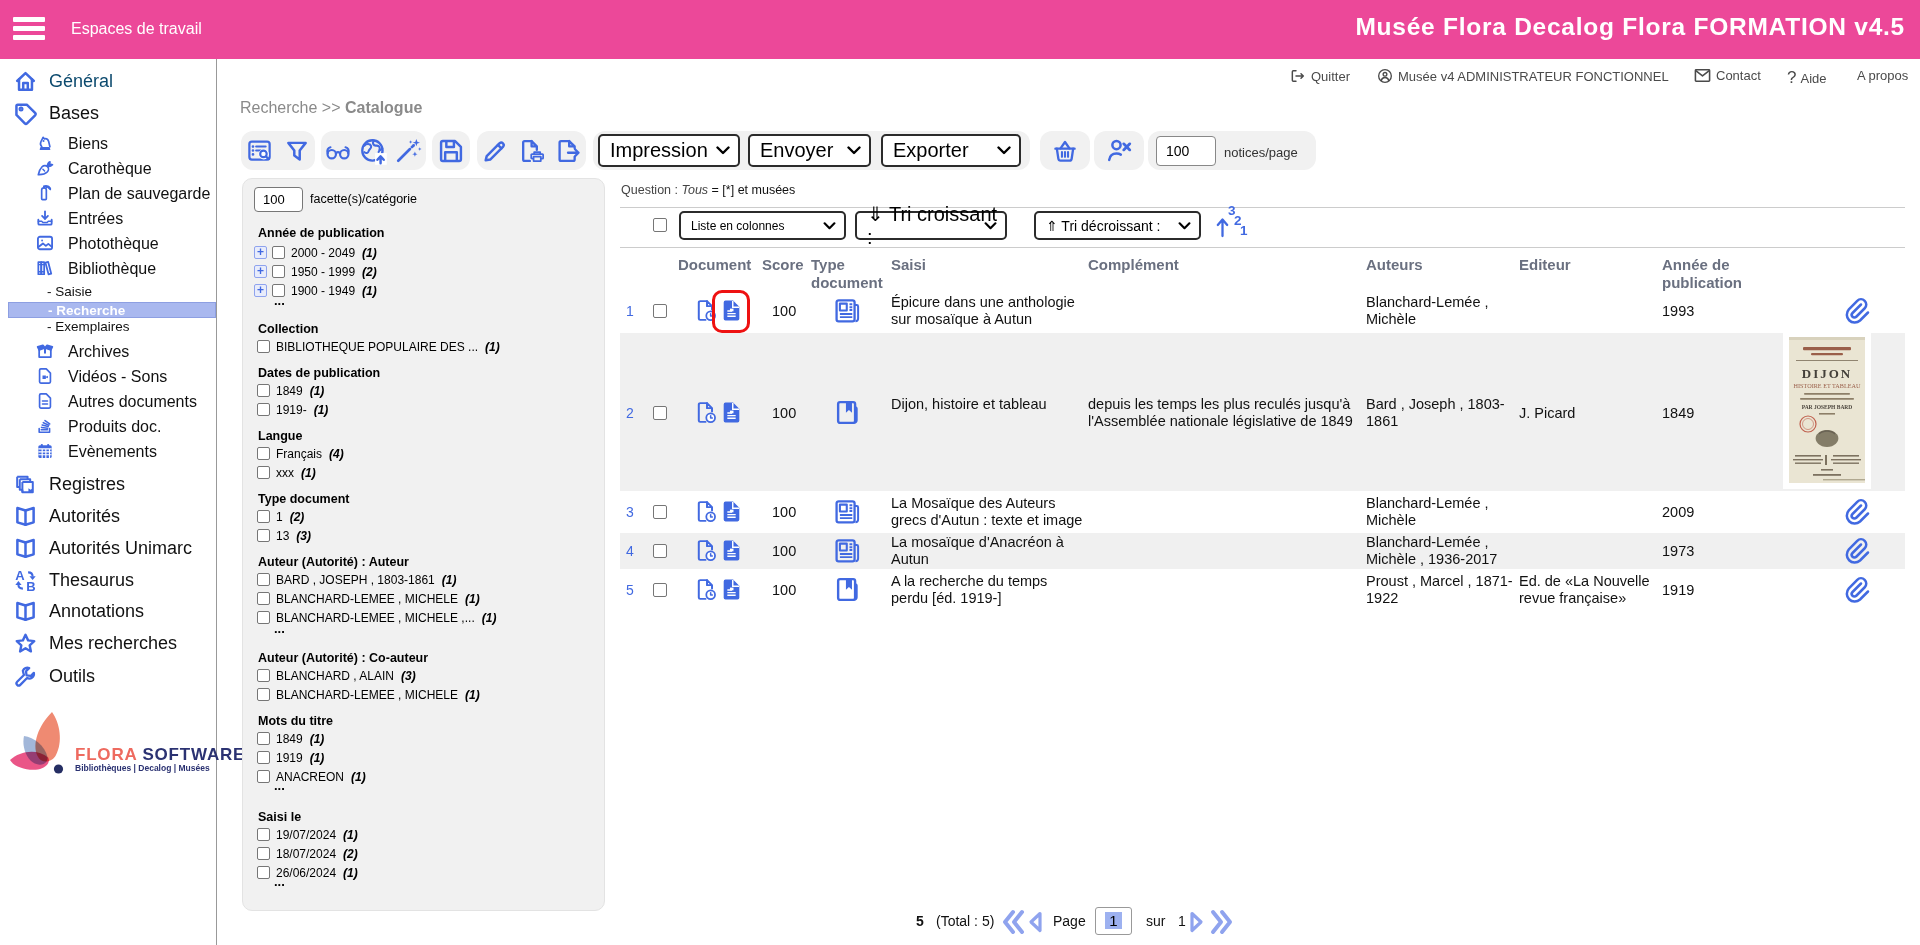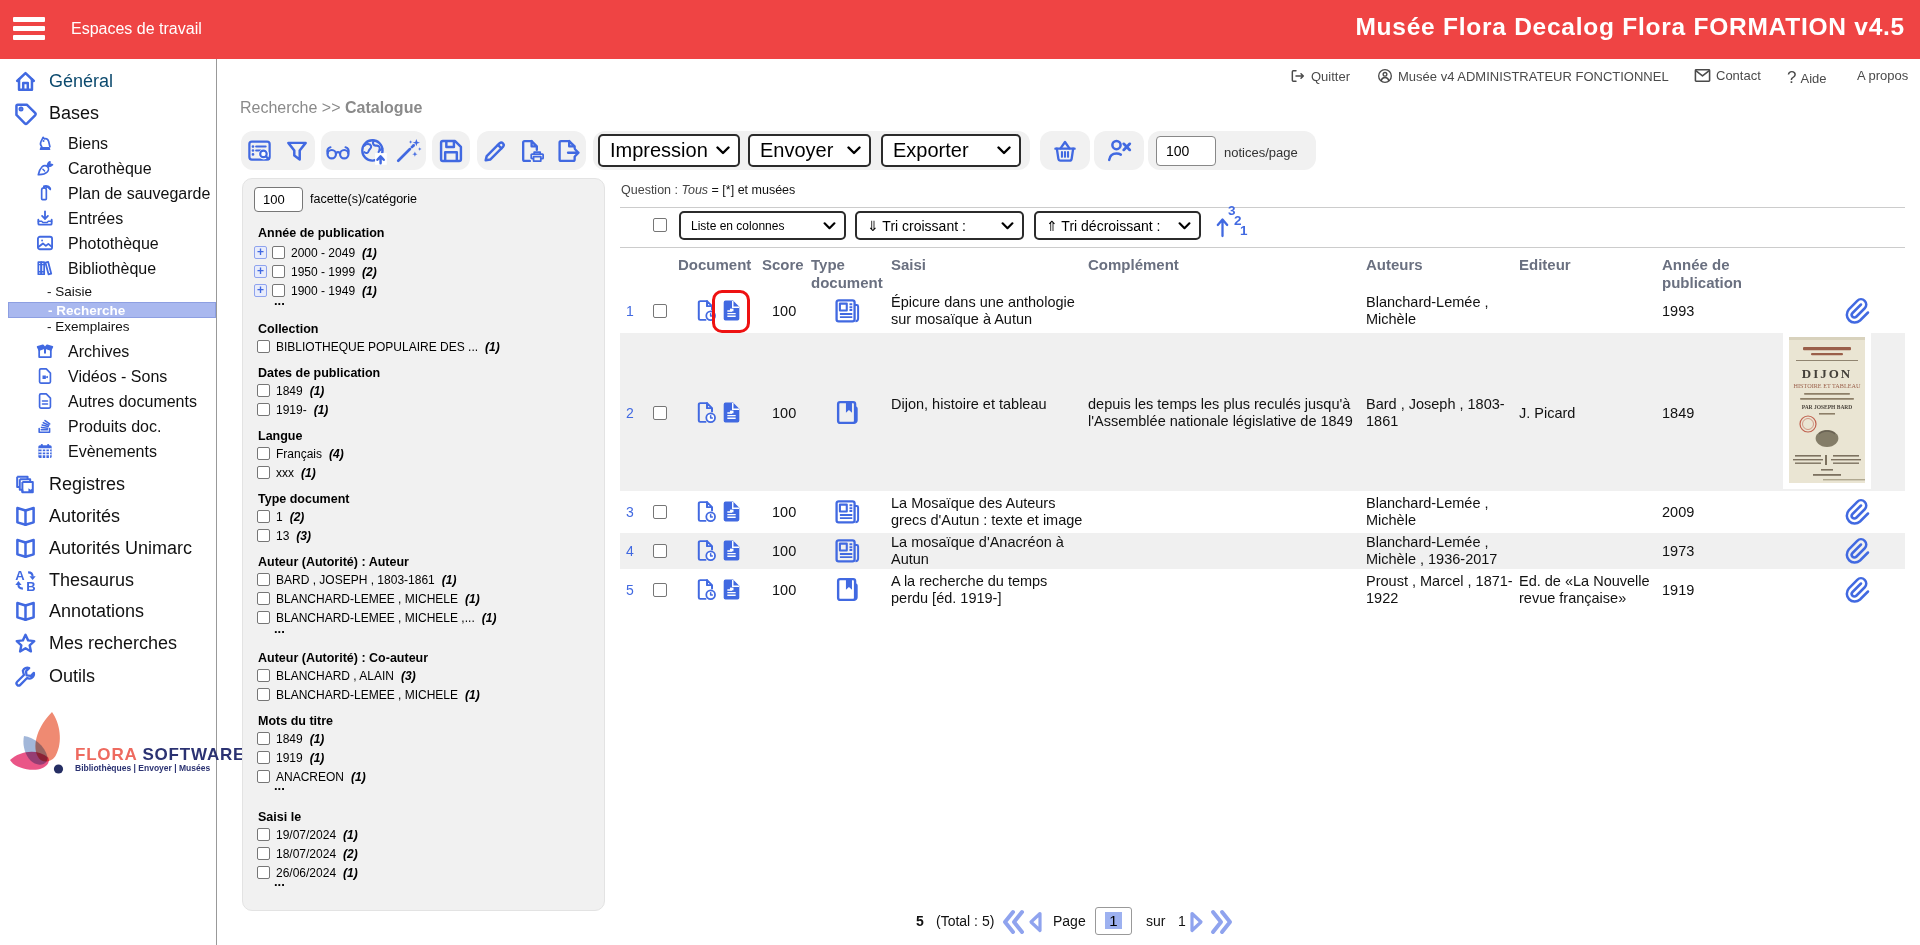--- a/index.html
+++ b/index.html
@@ -1,19 +1,19 @@
 <!DOCTYPE html>
 <html><head>
 <meta charset="utf-8">
 <style>
 * { margin:0; padding:0; box-sizing:border-box; }
 html,body { width:1920px; height:945px; overflow:hidden; background:#fff;
   font-family:"Liberation Sans", sans-serif; }
 .abs { position:absolute; }
-.topbar { position:absolute; left:0; top:0; width:1920px; height:59px; background:#ef4444; }
+.topbar { position:absolute; left:0; top:0; width:1920px; height:59px; background:#ec4899; }
 .burger { position:absolute; left:13px; top:17px; width:32px; }
 .burger div { height:5px; background:#fff; margin-bottom:4px; border-radius:1px; }
 .esp { position:absolute; left:71px; top:20px; color:#fff; font-size:16px; }
 .apptitle { position:absolute; right:15px; top:13px; color:#fff; font-size:24.5px; font-weight:bold; letter-spacing:0.75px; }
 .linksbar { position:absolute; left:0; top:59px; width:1920px; height:36px; background:#fff; }
 .lnk { position:absolute; top:9px; color:#4a4a4a; font-size:13px; white-space:nowrap; }
 .lnk svg { vertical-align:-3px; margin-right:5px; }
 .sidebar { position:absolute; left:0; top:59px; width:217px; height:886px; background:#fff; border-right:1px solid #999; }
 .mi { position:absolute; display:flex; align-items:center; white-space:nowrap; color:#111; }
 .mi1 { font-size:18px; }
@@ -265,21 +265,21 @@
 <div class="mi mi1" style="left:13px; top:664px"><svg width="25" height="25" viewBox="0 0 24 24" color="#4169e1">
       <use href="#i-wrench"></use>
     </svg>Outils</div>
 <svg class="abs" style="left:0; top:690px" width="110" height="90" viewBox="0 0 110 90">
  <path d="M52 22 C60 33 63 52 56 65 C52 73 41 74 37.5 66 C32 54 38 36 52 22 Z" fill="#ef8a72"></path>
  <path d="M24 46 C34 47 45 56 47.5 67 C48.5 74 40 77 33 72.5 C25 66.5 22 55 24 46 Z" fill="#92aad2" style="mix-blend-mode:multiply" fill-opacity="0.85"></path>
  <path d="M10 70 C20 60.5 38 58.5 48 67.5 C51 71.5 46.5 78 38 79.5 C26 81 13.5 76.5 10 70 Z" fill="#e8427a" style="mix-blend-mode:multiply" fill-opacity="0.9"></path>
  <circle cx="58.5" cy="79" r="4.6" fill="#252e63"></circle>
 </svg>
 <div class="abs" style="left:75px; top:745px; font-size:17px; font-weight:bold; letter-spacing:0.8px; color:#ee6a5f; white-space:nowrap">FLORA <span style="color:#2b3272">SOFTWARE</span></div>
-<div class="abs" style="left:75px; top:763px; font-size:8.5px; font-weight:bold; color:#2b3272; white-space:nowrap">Bibliothèques | Envoyer | Musées</div>
+<div class="abs" style="left:75px; top:763px; font-size:8.5px; font-weight:bold; color:#2b3272; white-space:nowrap">Bibliothèques | Decalog | Musées</div>
 <div class="bc">Recherche &gt;&gt; <b>Catalogue</b></div>
 <div class="tbgroup" style="left:241px; width:74px">
  <svg width="27" height="27" viewBox="0 0 24 24" color="#4169e1" fill="none" stroke="currentColor" stroke-width="2" stroke-linecap="round" stroke-linejoin="round">
       <rect x="3" y="4" width="18" height="16" rx="2.2"></rect>
       <path d="M9 8.5 H17.5 M9 12 H13" stroke-width="1.8"></path>
       <path d="M6.2 8.5 H6.21 M6.2 12 H6.21 M6.2 15.5 H6.21" stroke-width="2.4"></path>
       <circle cx="15.8" cy="15.3" r="4.6" fill="#fff" stroke="none"></circle>
       <circle cx="15.5" cy="15" r="2.9" stroke-width="1.9"></circle>
       <path d="M17.8 17.3 L20 19.5" stroke-width="2.1"></path>
     </svg>
@@ -399,21 +399,21 @@
  <div class="fitem abs" style="left:14px; top:665px; height:19px"><span class="cb"></span>18/07/2024<span class="cnt">(2)</span></div>
  <div class="fitem abs" style="left:14px; top:684px; height:19px"><span class="cb"></span>26/06/2024<span class="cnt">(1)</span></div>
  <div class="dots abs" style="left:31px; top:698px; height:14px; line-height:10px">...</div>
 </div>
 <div class="q">Question&nbsp;: <i>Tous</i> <span style="color:#111">= [*] et musées</span></div>
 <div class="hr" style="left:620px; top:207px; width:1285px"></div>
 <div class="rcb" style="left:653px; top:218px"></div>
 <div class="sel" style="left:679px; top:211px; width:167px; height:29px; font-size:12px">Liste en colonnes<svg class="cv" width="13" height="8" viewBox="0 0 14 9" fill="none" stroke="#000" stroke-width="2.4" stroke-linecap="round" stroke-linejoin="round">
       <path d="M1.5 1.5 L7 7 L12.5 1.5"></path>
     </svg></div>
-<div class="sel" style="left:855px; top:211px; width:169px; height:29px; font-size:14px">⇓ Tri croissant :<svg class="cv" width="13" height="8" viewBox="0 0 14 9" fill="none" stroke="#000" stroke-width="2.4" stroke-linecap="round" stroke-linejoin="round">
+<div class="sel" style="left:855px; top:211px; width:152px; height:29px; font-size:20px">⇓ Tri croissant :<svg class="cv" width="13" height="8" viewBox="0 0 14 9" fill="none" stroke="#000" stroke-width="2.4" stroke-linecap="round" stroke-linejoin="round">
       <path d="M1.5 1.5 L7 7 L12.5 1.5"></path>
     </svg></div>
 <div class="sel" style="left:1034px; top:211px; width:167px; height:29px; font-size:14px">⇑ Tri décroissant :<svg class="cv" width="13" height="8" viewBox="0 0 14 9" fill="none" stroke="#000" stroke-width="2.4" stroke-linecap="round" stroke-linejoin="round">
       <path d="M1.5 1.5 L7 7 L12.5 1.5"></path>
     </svg></div>
 <div class="abs" style="left:1215px; top:204px; width:32px; height:38px; color:#4169e1; font-weight:bold; font-size:13.5px">
  <span class="abs" style="left:13px; top:-1px">3</span>
     <span class="abs" style="left:19px; top:9px">2</span>
     <span class="abs" style="left:25px; top:19px">1</span>
  <svg class="abs" style="left:1px; top:10px" width="13" height="24" viewBox="0 0 13 24" fill="none" stroke="#4169e1" stroke-width="2.3" stroke-linecap="round" stroke-linejoin="round">

